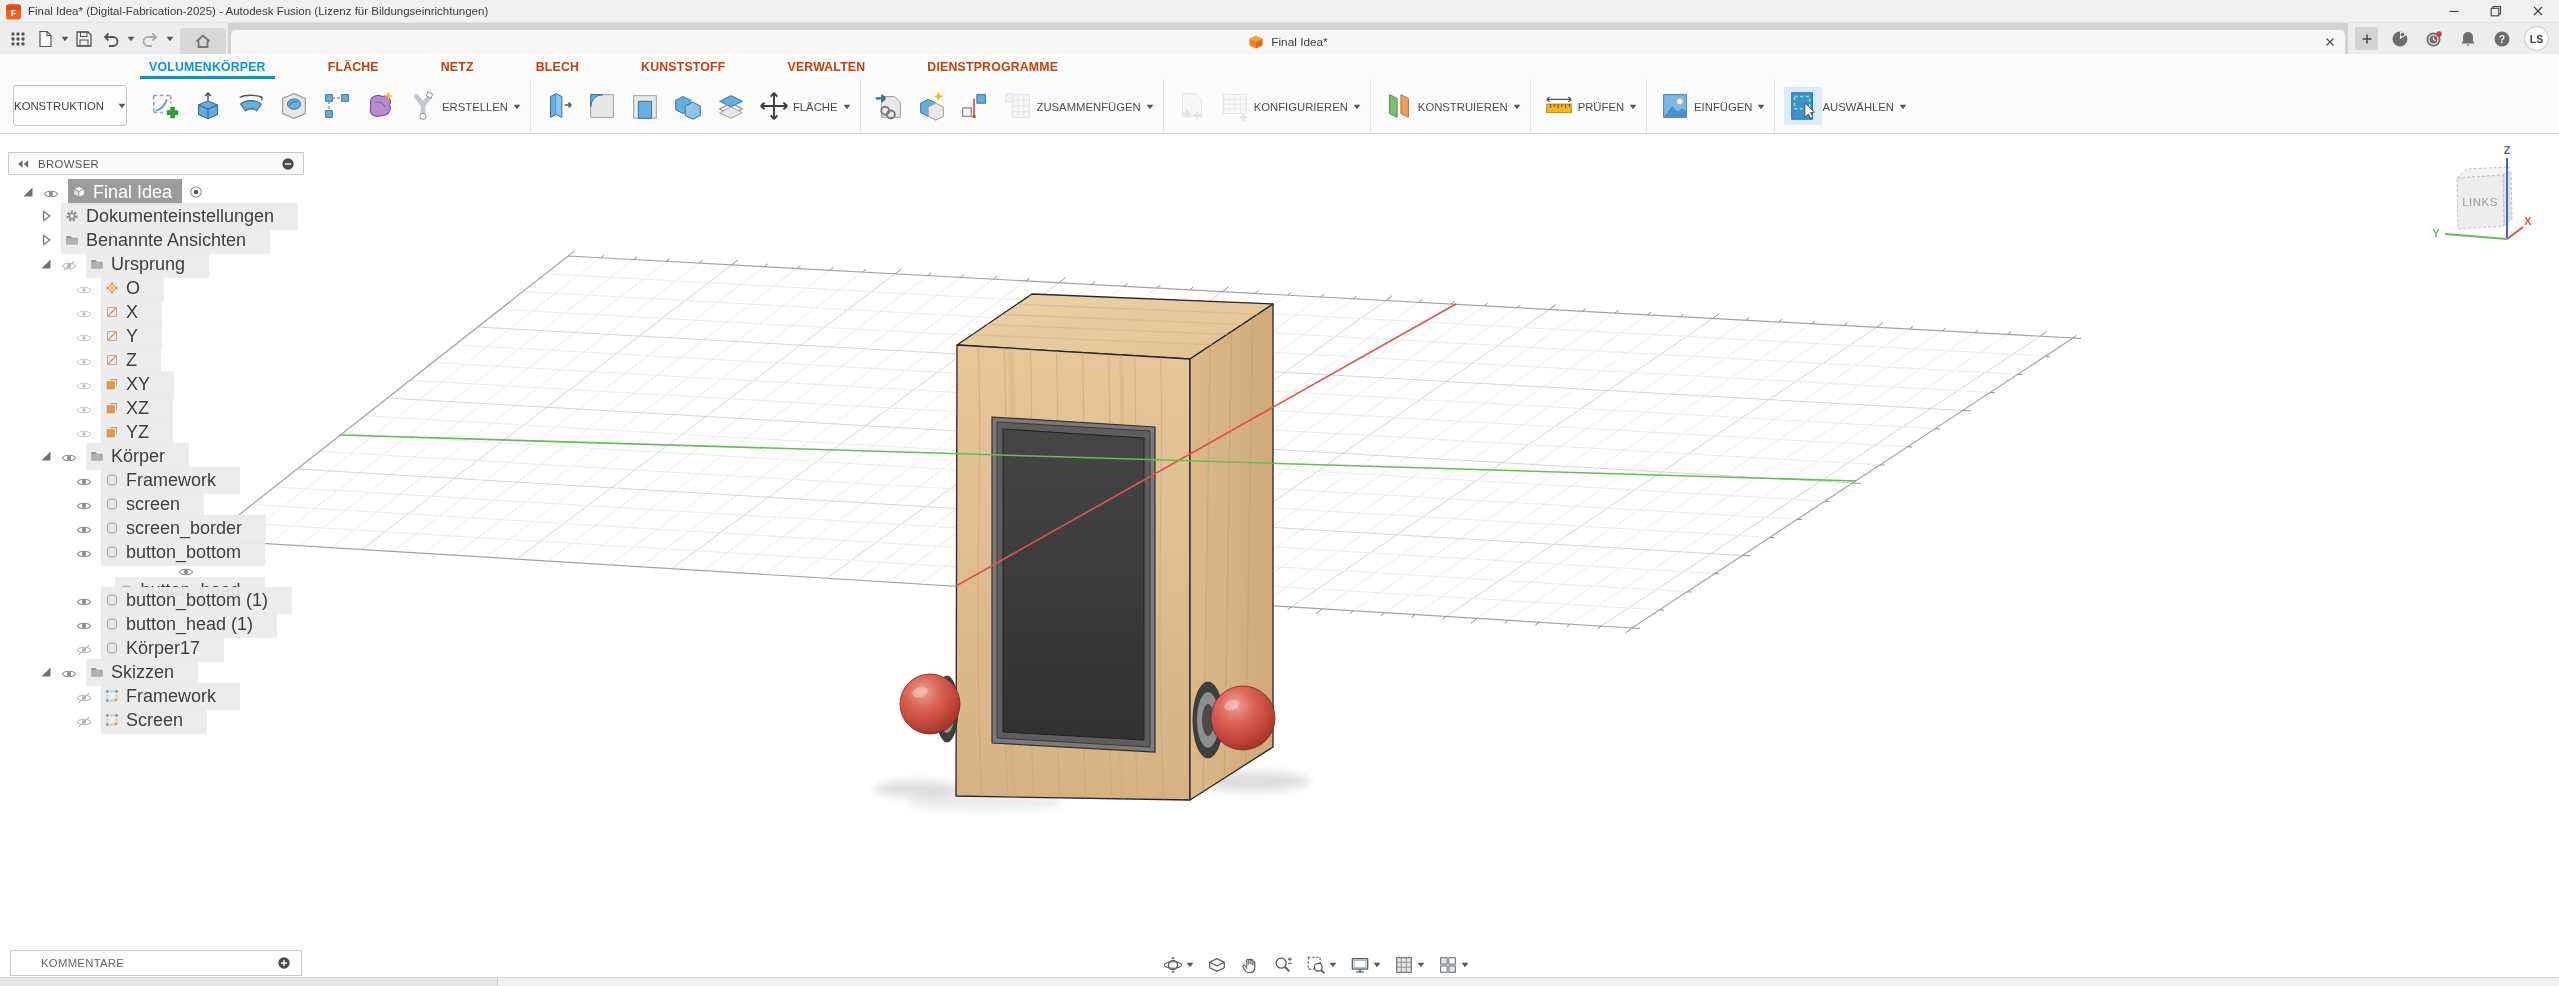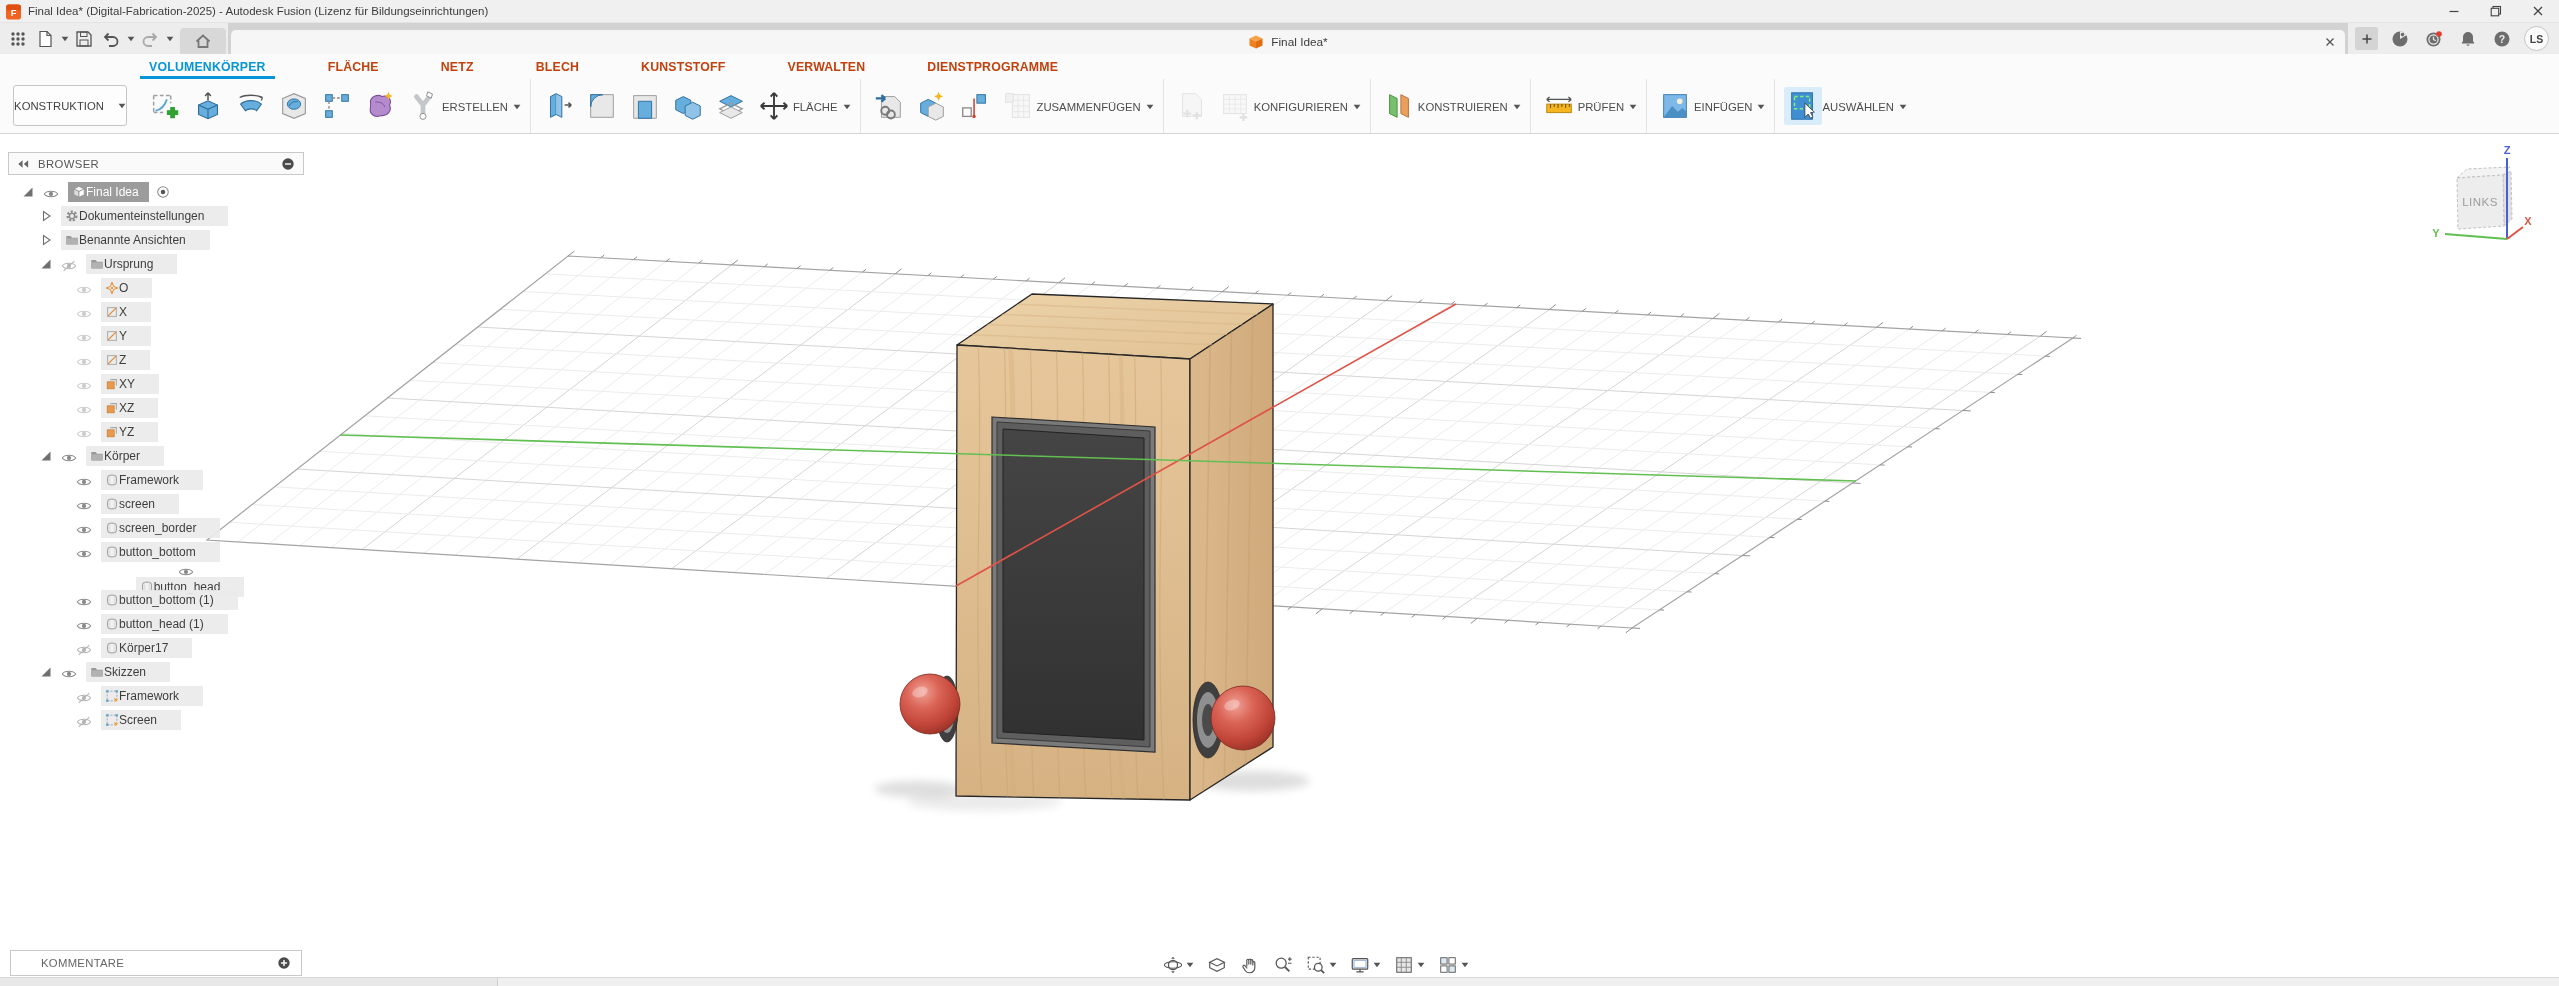--- a/index.html
+++ b/index.html
@@ -54,21 +54,21 @@
   .gtick{stroke:#8f8f8f;stroke-width:1}
 
   
   .browser-panel{position:absolute;left:8px;top:18px;width:296px}
   .bp-header{height:21px;background:rgba(250,250,250,.95);border:1px solid #c9c9c9;display:flex;align-items:center;padding:0 8px;gap:9px;font-size:11.3px;color:#555;letter-spacing:.4px}
   .bp-min{margin-left:auto;display:flex}
   .tree{margin-top:5px}
   .trow{display:flex;align-items:center;height:24px}
   .t-exp{width:15px;height:15px;display:flex;align-items:center;justify-content:center;margin-right:8px;flex:none}
   .t-eye{width:17px;height:13px;display:flex;margin-right:8px;flex:none}
-  .t-chip{display:inline-flex;background:rgba(235,235,235,.93);padding:3px 24px 3px 4px;font-size:12px;color:#3e3e3e;white-space:nowrap}
+  .t-chip{display:inline-flex;align-items:center;gap:7px;background:rgba(235,235,235,.93);padding:3px 24px 3px 4px;font-size:18px;color:#3e3e3e;white-space:nowrap}
   .t-chip.selected{background:#9c9c9c;color:#fff;padding-right:10px}
   .t-radio{margin-left:7px;display:flex}
 
   
   .viewcube{position:absolute;right:18px;top:10px;width:118px;height:118px}
 
   
   .navbar{position:absolute;left:1163px;top:818px;display:flex;align-items:center;gap:13px;height:26px}
   .nav-it{display:flex;align-items:center;gap:3px}
   .comments-bar{position:absolute;left:10px;top:816px;width:292px;height:26px;background:#fff;border:1px solid #c9c9c9;box-sizing:border-box;display:flex;align-items:center;padding:0 10px 0 30px;font-size:11.3px;color:#666;letter-spacing:.3px}

